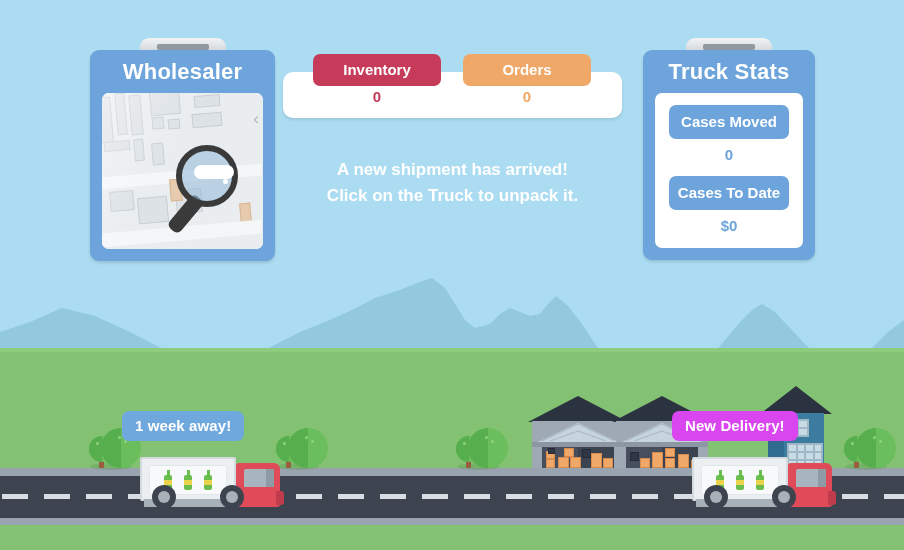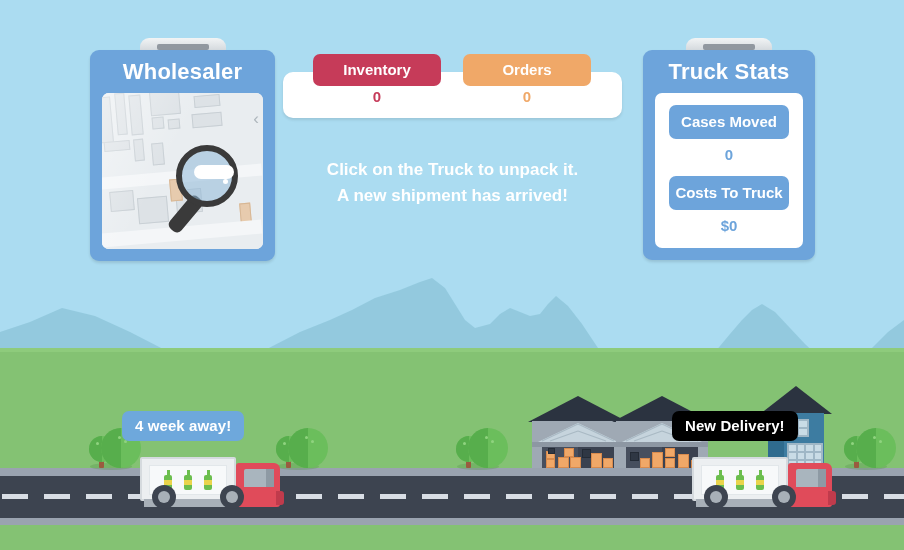--- a/index.html
+++ b/index.html
@@ -65,21 +65,21 @@
   .t-cab-win{position:absolute;background:#A9B5BE;border-radius:2px 4px 0 0;}
   .t-cab-win2{position:absolute;background:#8E9AA4;}
   .t-chassis{position:absolute;background:#A8B0B8;}
   .t-bumper{position:absolute;background:#C03B4C;}
   .wheel{position:absolute;width:24px;height:24px;border-radius:50%;background:#3D4450;}
   .wheel::after{content:"";position:absolute;left:6px;top:6px;width:12px;height:12px;border-radius:50%;background:#A8B0B8;}
 
   
   .scene-label{position:absolute;padding:6px 13px 7px;border-radius:7px;color:#fff;font-size:15px;font-weight:bold;white-space:nowrap;letter-spacing:.1px;}
   .label-blue{background:#6EA8DC;}
-  .label-red{background:#000000;}
+  .label-red{background:#d946ef;}
 
   
   .clipboard{position:absolute;}
   .clip-top{position:absolute;left:50%;transform:translateX(-50%);top:0;width:86px;height:20px;
      background:linear-gradient(180deg,#F2F4F5 0%,#D7DCE0 55%,#BFC6CB 100%);
      border-radius:9px 9px 3px 3px;}
   .clip-top::after{content:"";position:absolute;left:50%;transform:translateX(-50%);top:6px;width:52px;height:6px;background:#9198A0;border-radius:2px;}
   .clip-board{position:absolute;left:0;top:12px;width:100%;background:#6DA4DB;border-radius:9px;box-shadow:0 2px 3px rgba(0,0,0,.12);}
   .clip-title{color:#fff;font-size:22px;font-weight:bold;text-align:center;padding:9px 0 8px;letter-spacing:.2px;}
   .clip-paper{margin:0 12px 12px;background:#fff;border-radius:7px;overflow:hidden;}
@@ -283,21 +283,21 @@
         </div>
     </div>
     <div class="t-chassis" style="left:4px;top:42px;width:104px;height:8px;"></div>
     <div class="t-cab" style="left:96px;top:6px;width:44px;height:44px;"></div>
     <div class="t-cab-win" style="left:104px;top:12px;width:30px;height:18px;"></div>
     <div class="t-cab-win2" style="left:126px;top:12px;width:8px;height:18px;"></div>
     <div class="t-bumper" style="left:136px;top:34px;width:8px;height:14px;border-radius:0 3px 3px 0;"></div>
     <div class="wheel" style="left:12px;top:28px;"></div>
     <div class="wheel" style="left:80px;top:28px;"></div>
   </div>
-  <div class="scene-label label-blue" style="left:122px;top:411px;">4 week away!</div>
+  <div class="scene-label label-blue" style="left:122px;top:411px;">1 week away!</div>
 
   <div class="truck" style="left:692px;top:457px;width:145px;height:52px;">
     <div class="t-box">
       <div class="t-box-inner"></div>
       <div class="bottle" style="left:22px;top:11px;">
           <div class="neck"></div>
           <div class="body"></div>
           <div class="label"></div>
         </div>
       <div class="bottle" style="left:42px;top:11px;">
@@ -362,32 +362,32 @@
   </div>
 
   <div class="center-panel">
     <div class="tag orders">Orders</div>
     <div class="tag inventory">Inventory</div>
     <div class="cnum inventory">0</div>
     <div class="cnum orders">0</div>
   </div>
 
   <div class="message">
+    <div>A new shipment has arrived!</div>
     <div>Click on the Truck to unpack it.</div>
-    <div>A new shipment has arrived!</div>
   </div>
 
   <div class="clipboard" style="left:643px;top:38px;width:172px;height:226px;">
     <div class="clip-top"></div>
     <div class="clip-board">
       <div class="clip-title">Truck Stats</div>
       <div class="clip-paper">
         <div class="stat-paper">
           <button class="stat-btn">Cases Moved</button>
           <div class="stat-val">0</div>
-          <button class="stat-btn">Costs To Truck</button>
+          <button class="stat-btn">Cases To Date</button>
           <div class="stat-val last">$0</div>
         </div>
       </div>
     </div>
   </div>
 
 </div>
 
 </body></html>

